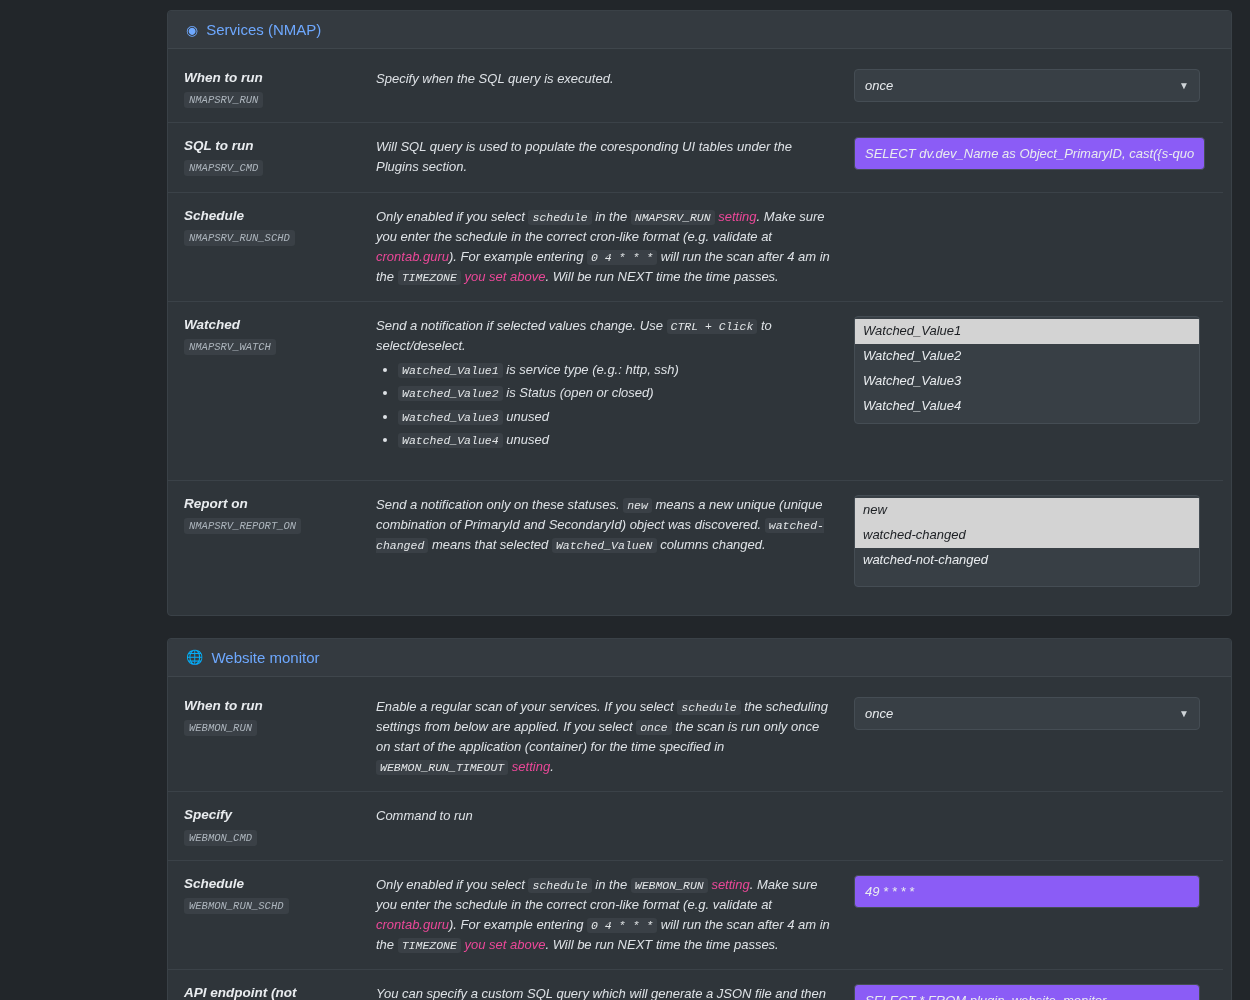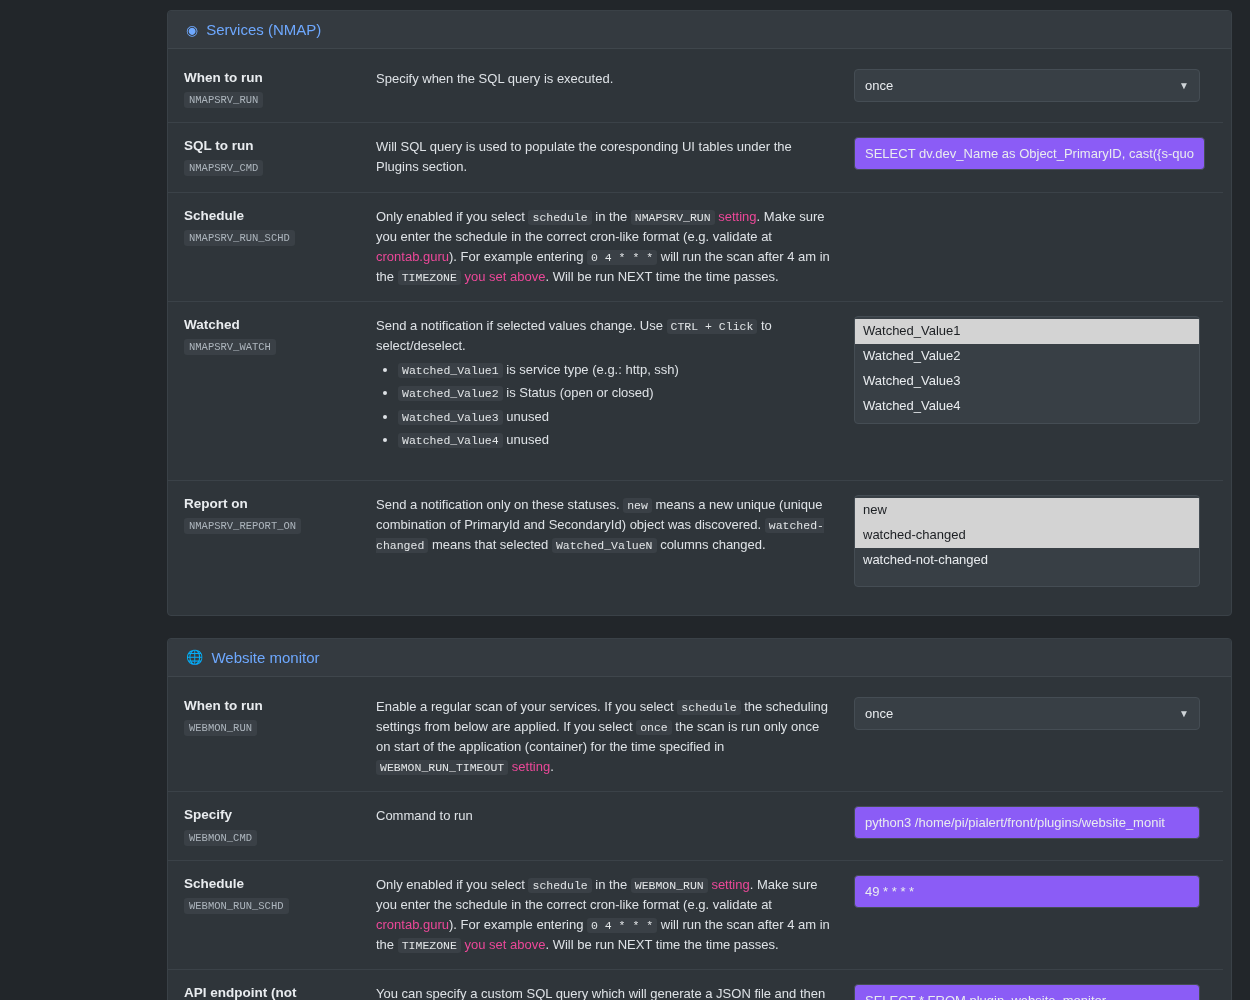--- a/index.html
+++ b/index.html
@@ -37,21 +37,21 @@
     border-bottom: 1px solid #3f464c;
     padding: 10px 18px;
     font-size: 15px;
     color: #6ea8fe;
     display: flex;
     align-items: center;
     gap: 8px;
     border-radius: 4px 4px 0 0;
   }
   .card-header .hdr-icon { font-size: 14px; line-height: 1; color: #6ea8fe; }
-  .card-body { padding: 6px 8px 14px 0; }
+  .card-body { padding: 6px 8px 14px 0; font-style: italic; }
 
   .row {
     display: flex;
     align-items: flex-start;
     border-bottom: 1px solid #3b4248;
     padding: 14px 16px 14px 16px;
   }
   .row:last-child { border-bottom: none; }
   .col-label {
     flex: 0 0 192px;
@@ -258,23 +258,20 @@
             </div>
           </div>
         </div>
 
         <div class="row">
           <div class="col-label">
             <div class="lbl-title">Specify</div>
             <div class="lbl-code">WEBMON_CMD</div>
           </div>
           <div class="col-desc">Command to run</div>
-          <div class="col-field">
-            <div class="input">python3 /home/pi/pialert/front/plugins/website_monit</div>
-          </div>
         </div>
 
         <div class="row">
           <div class="col-label">
             <div class="lbl-title">Schedule</div>
             <div class="lbl-code">WEBMON_RUN_SCHD</div>
           </div>
           <div class="col-desc">Only enabled if you select <code>schedule</code> in the <code>WEBMON_RUN</code> <a href="#">setting</a>. Make sure you enter the schedule in the correct cron-like format (e.g. validate at <a href="#">crontab.guru</a>). For example entering <code>0 4 * * *</code> will run the scan after 4 am in the <code>TIMEZONE</code> <a href="#">you set above</a>. Will be run NEXT time the time passes.</div>
           <div class="col-field">
             <div class="input">49 * * * *</div>

